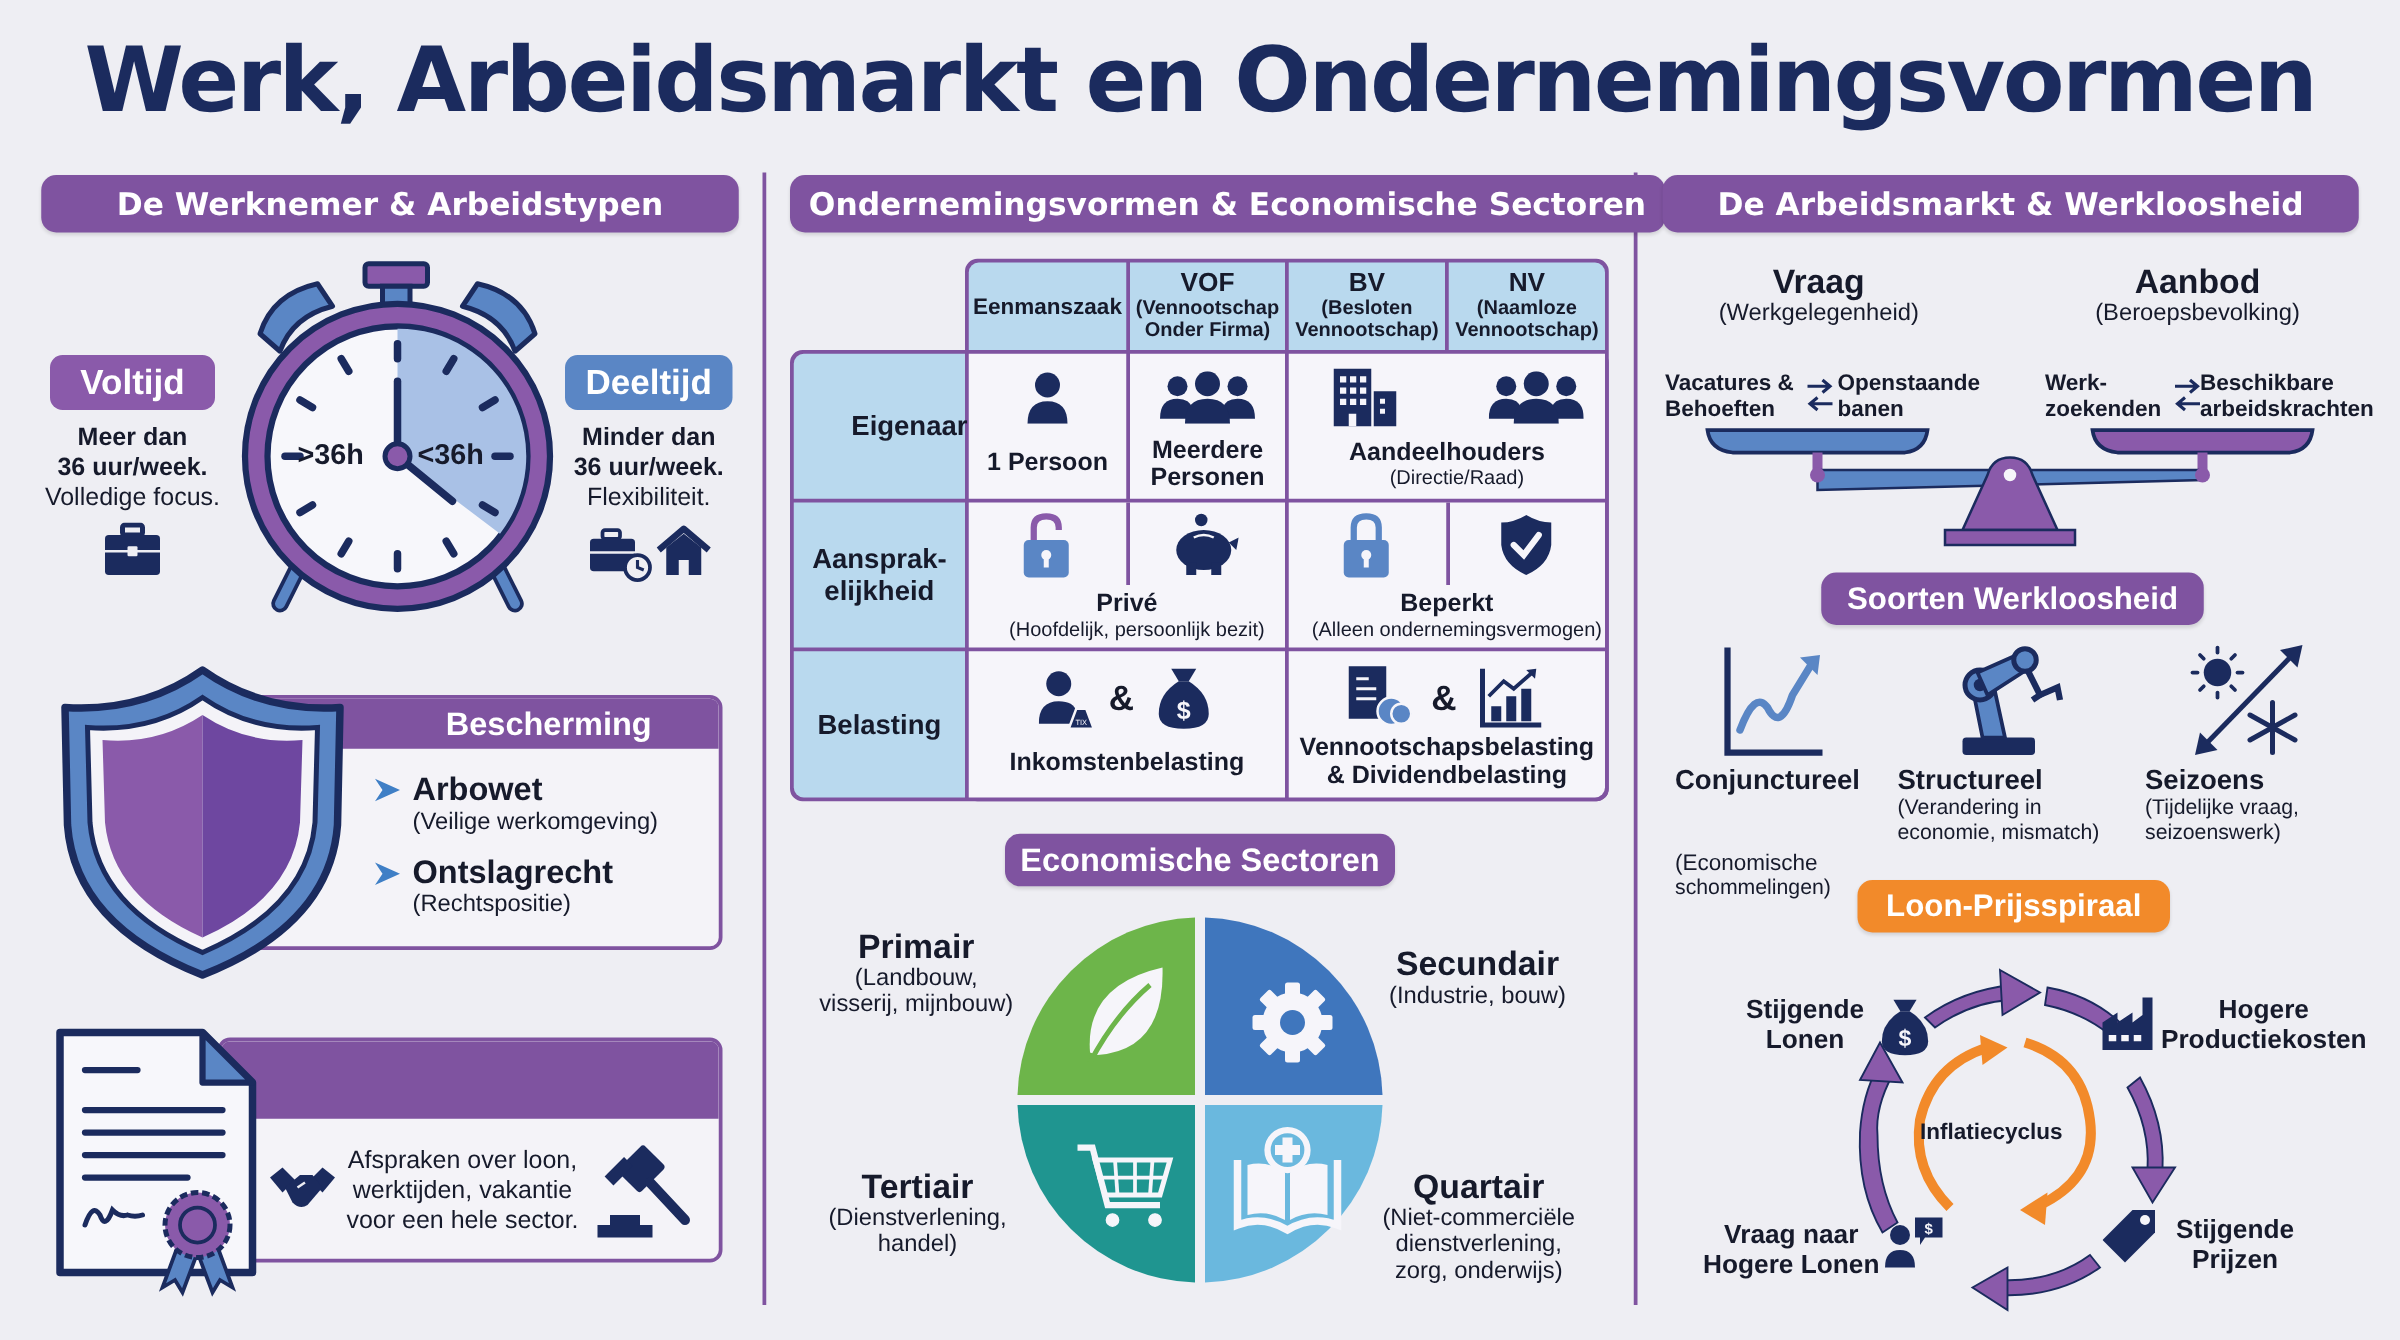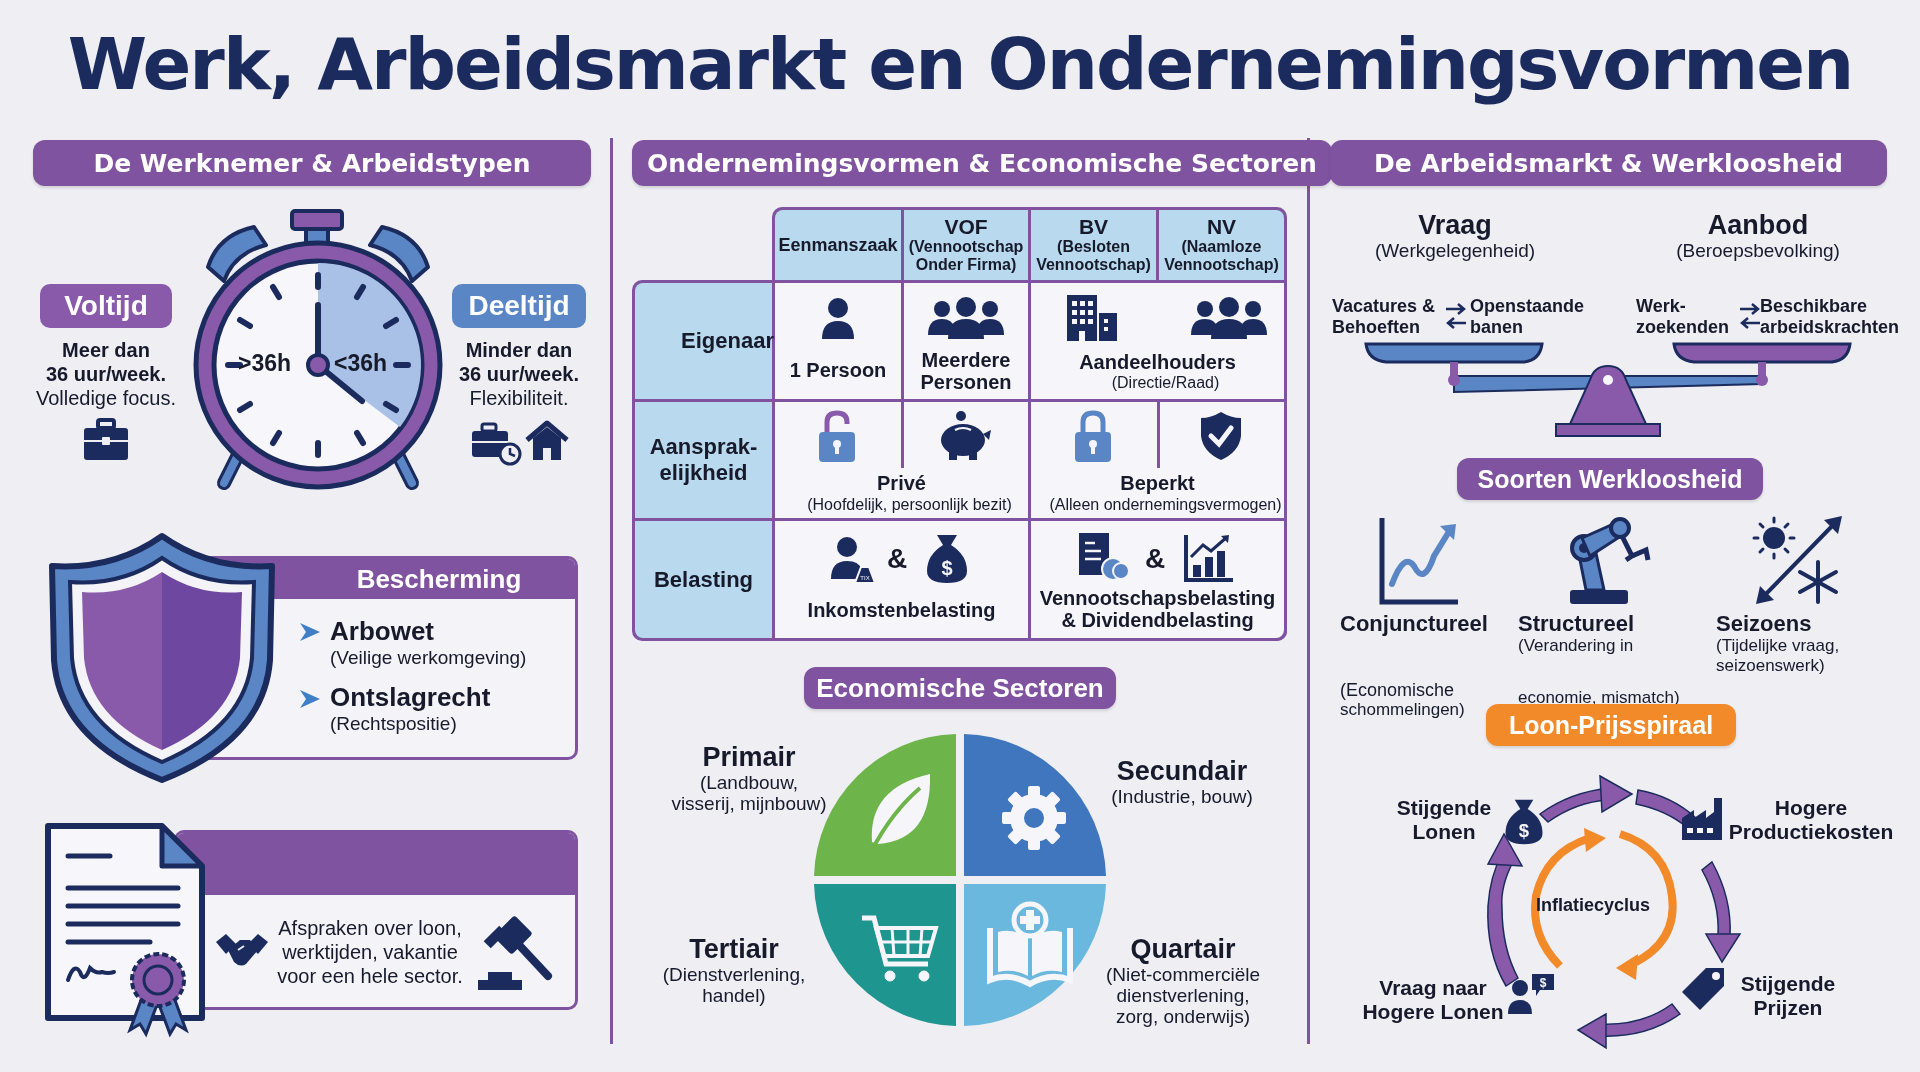--- a/index.html
+++ b/index.html
@@ -389,21 +389,21 @@
     <g>
       <path d="M178 196 L178 248 Q198 240 218 252 Q238 240 258 248 L258 196" stroke="#f6f5fa" stroke-width="6" fill="none"></path>
       <path d="M186 200 Q202 196 216 206 L216 244 Q202 236 186 240 Z" fill="#f6f5fa"></path>
       <path d="M250 200 Q234 196 220 206 L220 244 Q234 236 250 240 Z" fill="#f6f5fa"></path>
       <circle cx="218" cy="188" r="16" fill="#6ab8de" stroke="#f6f5fa" stroke-width="5"></circle>
       <rect x="214" y="178" width="8" height="20" fill="#f6f5fa"></rect>
         <rect x="208" y="184" width="20" height="8" fill="#f6f5fa"></rect>
     </g>
   </svg>
 
-  <div class="sector-label" style="left:648px; top:742px; width:170px;margin-left:16px;">
+  <div class="sector-label" style="left:648px; top:742px; width:170px;">
     <div class="n">Primair</div>
     <div class="d">(Landbouw,</div>
     <div class="d">visserij, mijnbouw)</div>
   </div>
   <div class="sector-label" style="left:1102px; top:756px; width:160px;">
     <div class="n">Secundair</div>
     <div class="d">(Industrie, bouw)</div>
   </div>
   <div class="sector-label" style="left:654px; top:934px; width:160px;">
     <div class="n">Tertiair</div>
@@ -508,21 +508,21 @@
   </svg>
 
   <div class="abs center" style="left:1340px; top:612px; width:170px;">
     <div class="bold" style="font-size:22px; line-height:24px;">Conjunctureel</div>
     <div style="font-size:18px; line-height:20px;margin-top:44px;">(Economische</div>
     <div style="font-size:17px; line-height:20px;">schommelingen)</div>
   </div>
   <div class="abs center" style="left:1518px; top:612px; width:186px;">
     <div class="bold" style="font-size:22px; line-height:24px;">Structureel</div>
     <div style="font-size:17px; line-height:20px;">(Verandering in</div>
-    <div style="font-size:17px; line-height:20px;margin-top:32px;">economie, mismatch)</div>
+    <div style="font-size:17px; line-height:20px;">economie, mismatch)</div>
   </div>
   <div class="abs center" style="left:1716px; top:612px; width:160px;">
     <div class="bold" style="font-size:22px; line-height:24px;">Seizoens</div>
     <div style="font-size:17px; line-height:20px;">(Tijdelijke vraag,</div>
     <div style="font-size:17px; line-height:20px;">seizoenswerk)</div>
   </div>
 
   <div class="pill mid" style="left:1486px; top:704px; width:250px; background:#f28a2a; font-size:25px;">Loon-Prijsspiraal</div>
 
   <svg class="abs" style="left:1460px; top:766px;" width="300" height="290" viewBox="0 0 300 290">

